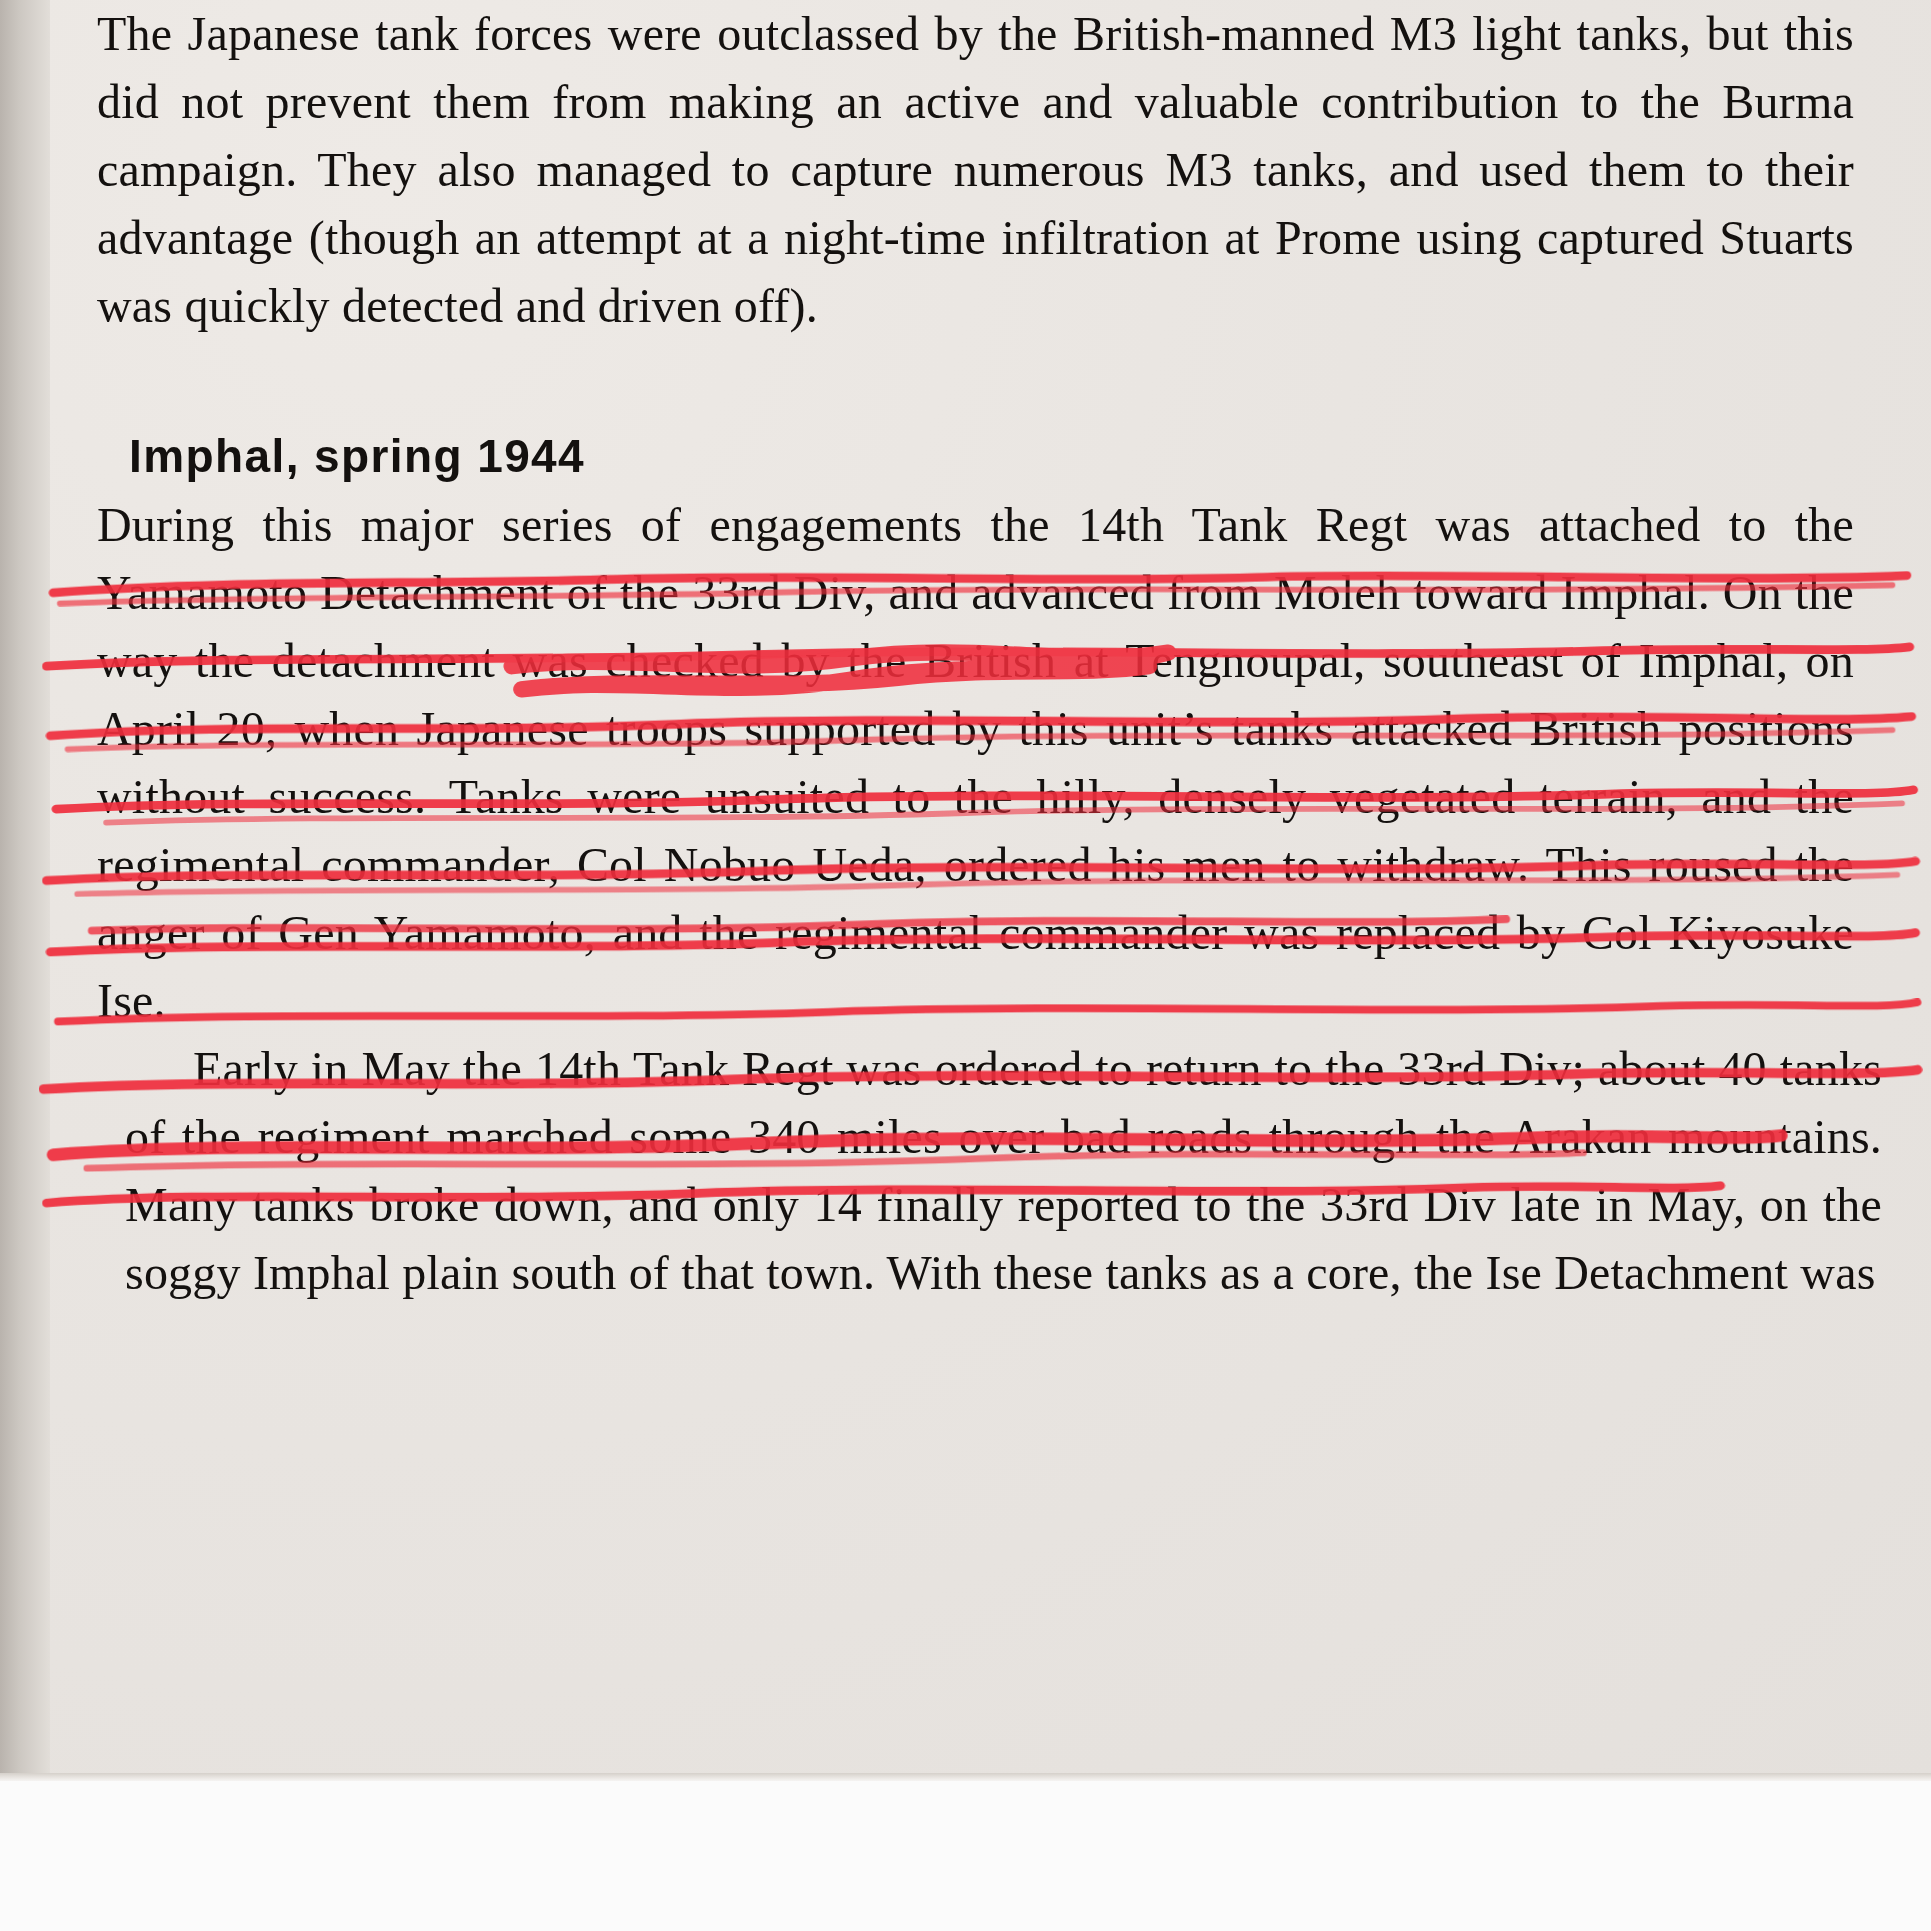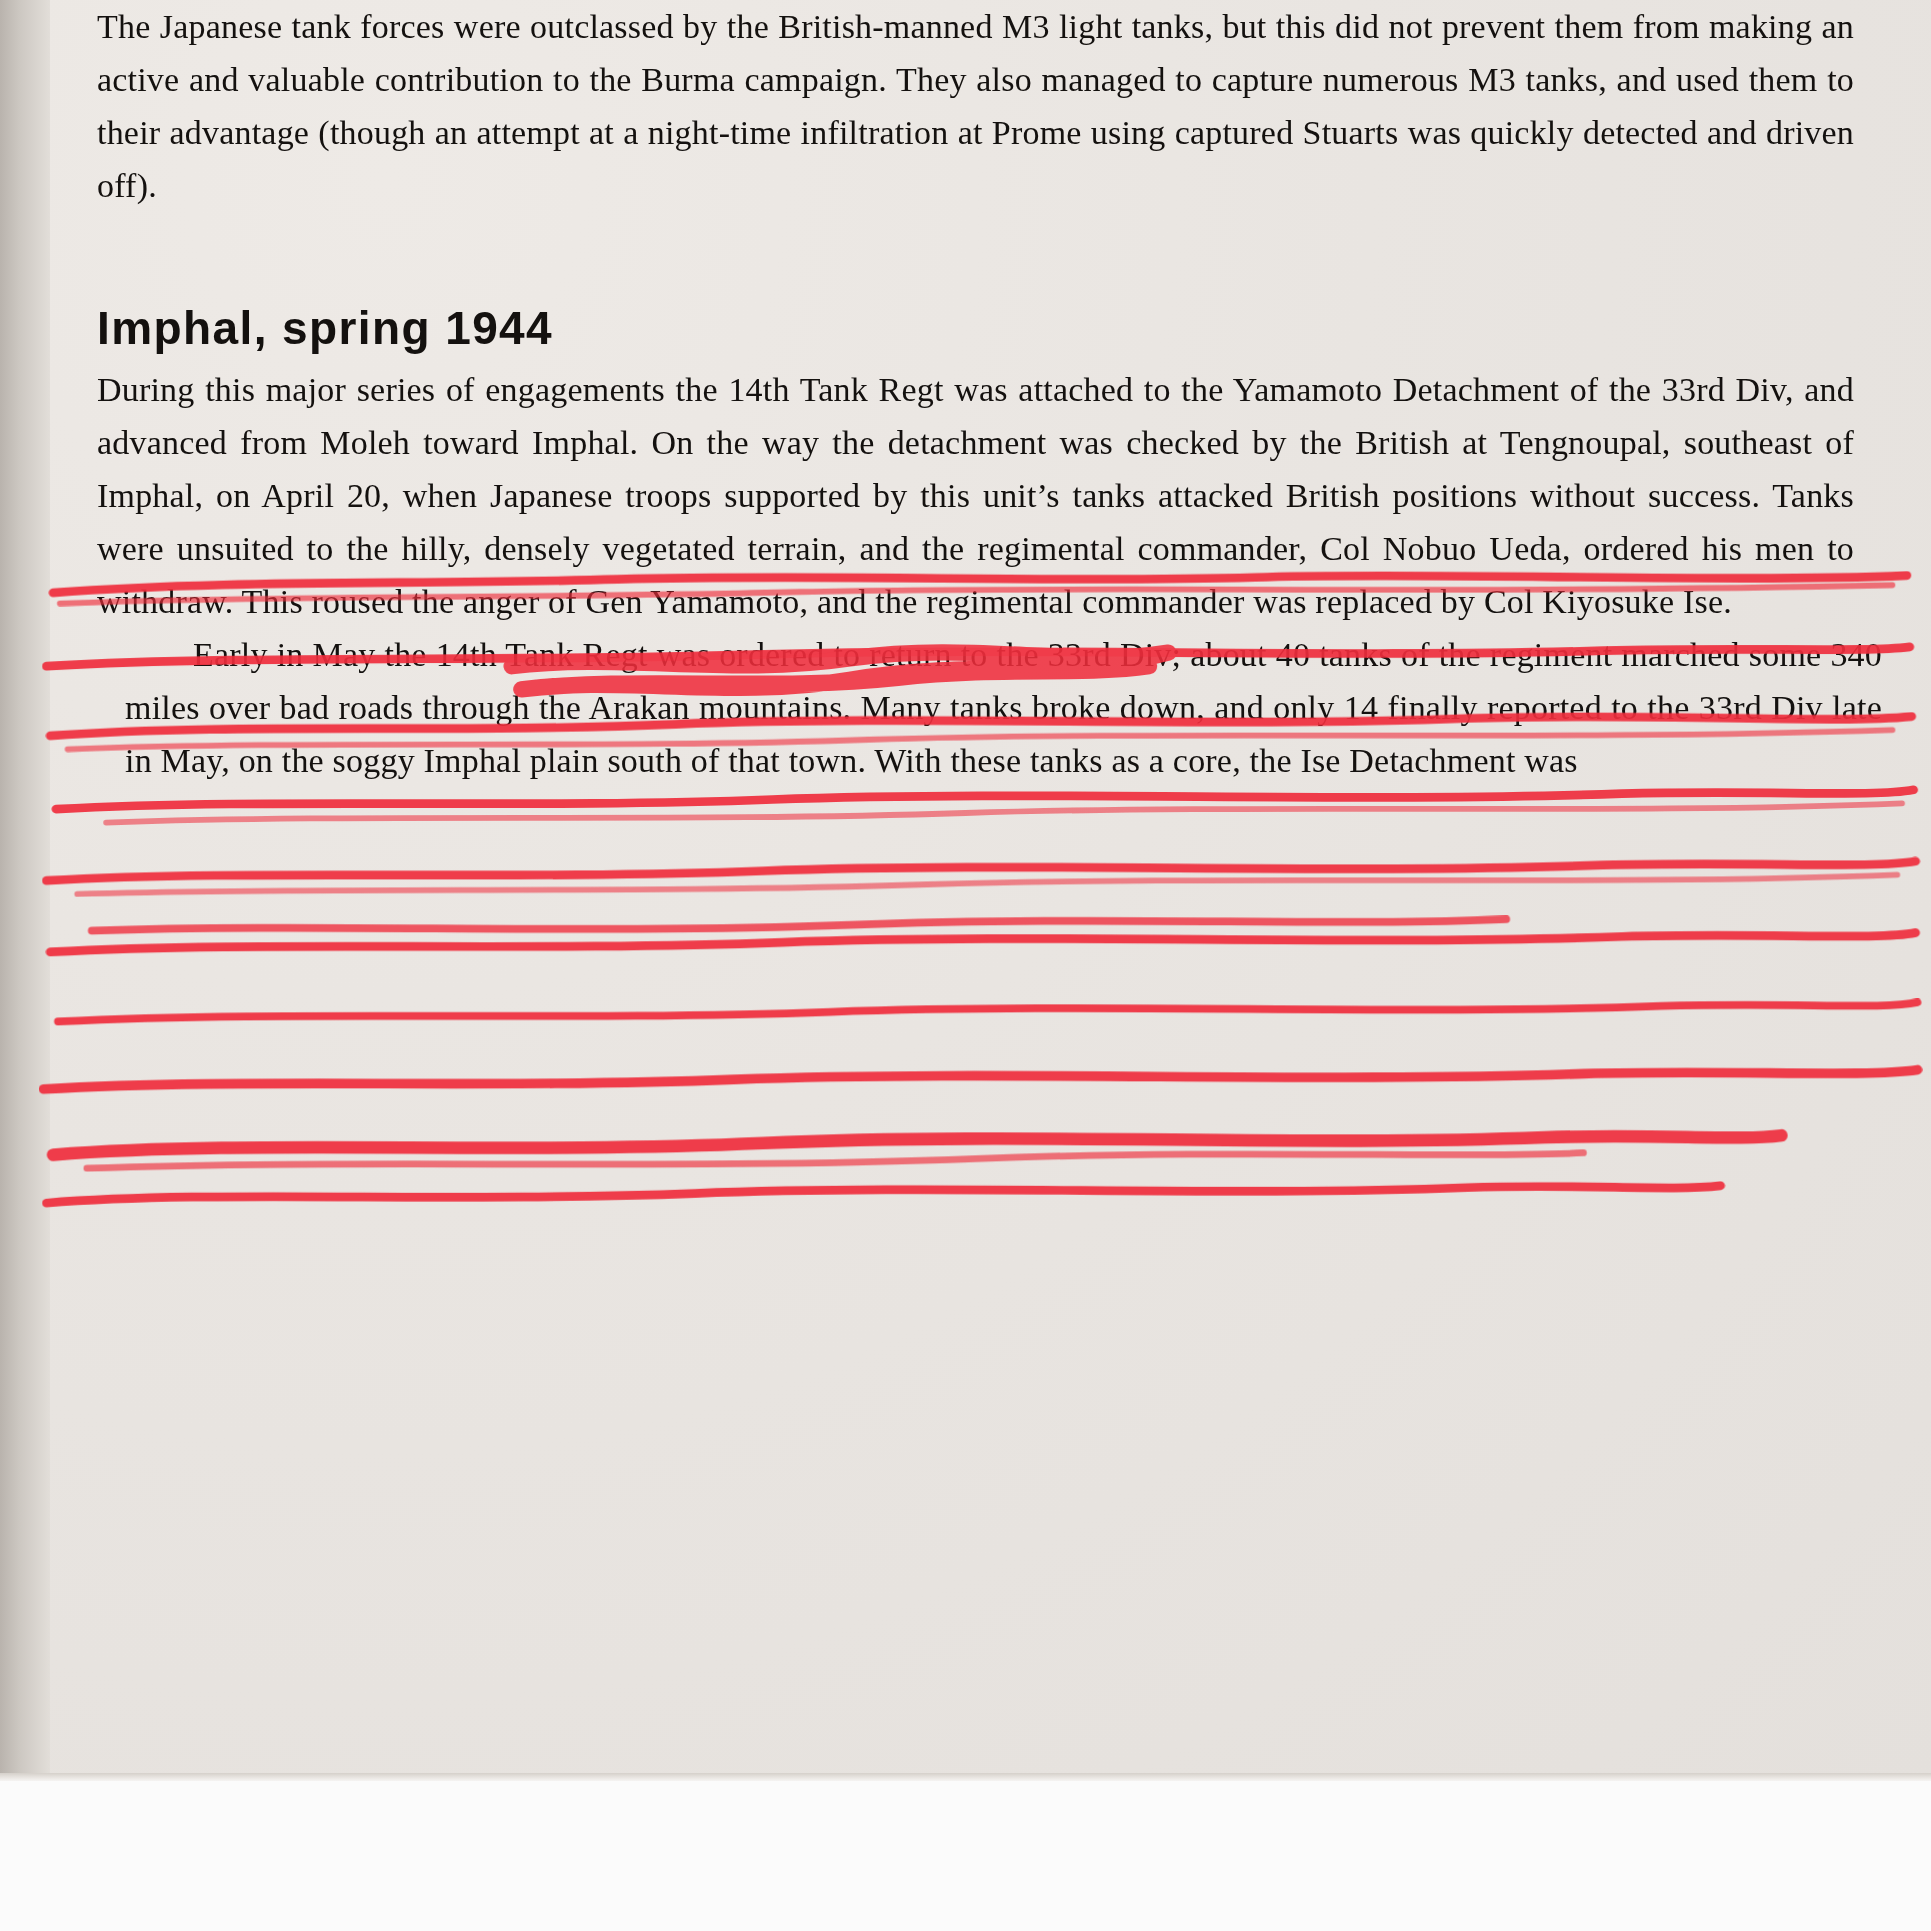--- a/index.html
+++ b/index.html
@@ -58,40 +58,41 @@
     width: 1815px;
   }
 
   p.body, h3.heading {
     margin: 0;
     color: #14110f;
     font-family: "Liberation Serif", serif;
   }
 
   p.body {
-    font-size: 34px;
-    line-height: 53px;
+    font-size: 48px;
+    line-height: 68px;
     text-align: justify;
     text-justify: inter-word;
     letter-spacing: 0.2px;
   }
 
   p.para1 {
     padding-top: 0px;
     width: 1757px;
   }
 
   h3.heading {
     font-family: "Liberation Sans", sans-serif;
     font-weight: bold;
     font-size: 46px;
     line-height: 54px;
     letter-spacing: 1.4px;
     margin-top: 89px;
     margin-bottom: 7.7px;
+    margin-left: 32px;
   }
 
   p.para2 {
     width: 1757px;
   }
   p.para3 {
     width: 1757px;
     text-indent: 68px;
     margin-left: 28px;
   }

